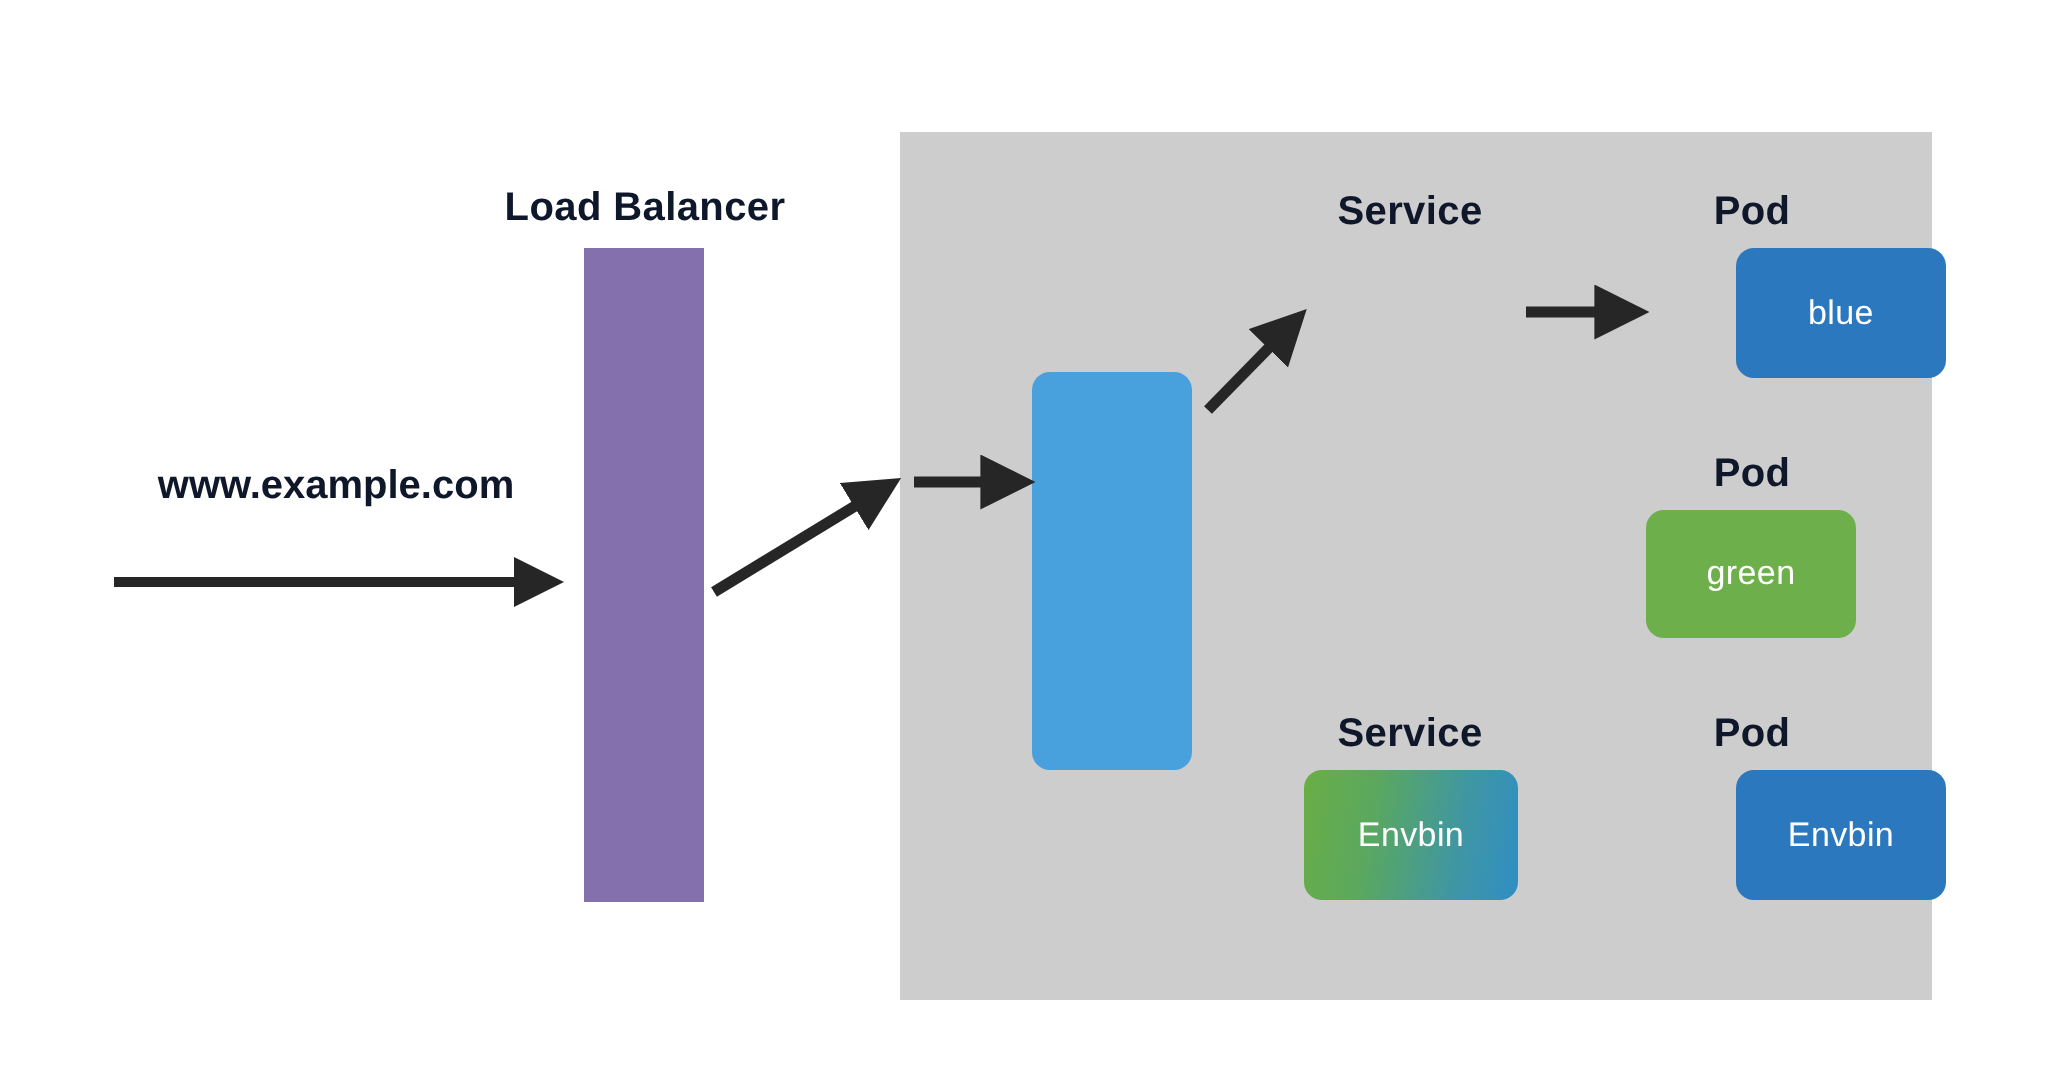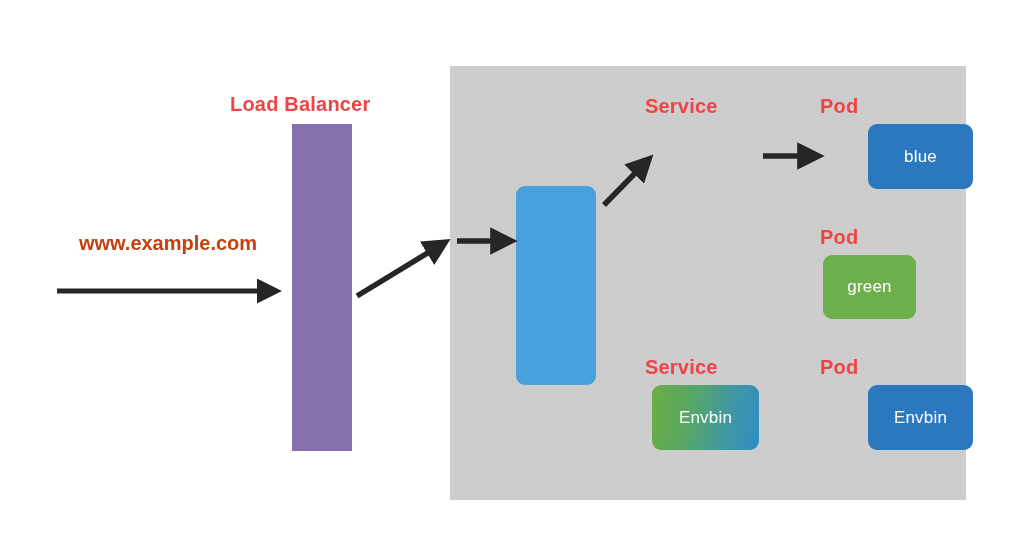--- a/index.html
+++ b/index.html
@@ -24,25 +24,25 @@
     left: 450px;
     top: 66px;
     width: 516px;
     height: 434px;
     background: #cdcdcd;
   }
 
   
   .caption {
     position: absolute;
-    color: #ef4444;
+    color: #0f172a;
     font-weight: bold;
     font-size: 20px;
     letter-spacing: 0.2px;
-    text-align: left;
+    text-align: center;
     white-space: pre;
     line-height: 1.12;
   }
 
   
   #load-balancer-caption {
     left: 230px;
     top: 93px;
     width: 185px;
   }
@@ -55,21 +55,21 @@
     background: #8370ad;
   }
 
   
   #entry-url-label {
     position: absolute;
     left: 58px;
     top: 232px;
     width: 220px;
     text-align: center;
-    color: #c2410c;
+    color: #0f172a;
     font-weight: bold;
     font-size: 20px;
     white-space: pre;
   }
 
   
   #ingress-caption {
     left: 495px;
     top: 120px;
     width: 130px;
@@ -98,21 +98,21 @@
     white-space: pre;
   }
   .svc-grad {
     background: linear-gradient(100deg, #6bae46 0%, #5aa85f 32%, #3f96a4 72%, #2f8ec4 100%);
   }
   .pod-blue { background: #2b78be; margin-left: 45px; }
   .pod-green { background: #6daf4a; }
 
   #svc-bluegreen-box { left: 652px; top: 124px; width: 104px; height: 65px; }
   #pod-blue-box      { left: 823px; top: 124px; width: 105px; height: 65px; }
-  #pod-green-box     { left: 823px; top: 255px; width: 93px; height: 64px; }
+  #pod-green-box     { left: 823px; top: 255px; width: 105px; height: 64px; }
   #svc-envbin-box    { left: 652px; top: 385px; width: 107px; height: 65px; }
   #pod-envbin-box    { left: 823px; top: 385px; width: 105px; height: 65px; }
 
   #svc-bluegreen-caption { left: 645px; top:  95px; width: 120px; }
   #pod-blue-caption      { left: 820px; top:  95px; width: 112px; }
   #pod-green-caption     { left: 820px; top: 226px; width: 112px; }
   #svc-envbin-caption    { left: 645px; top: 356px; width: 120px; }
   #pod-envbin-caption    { left: 820px; top: 356px; width: 112px; }
 
   

